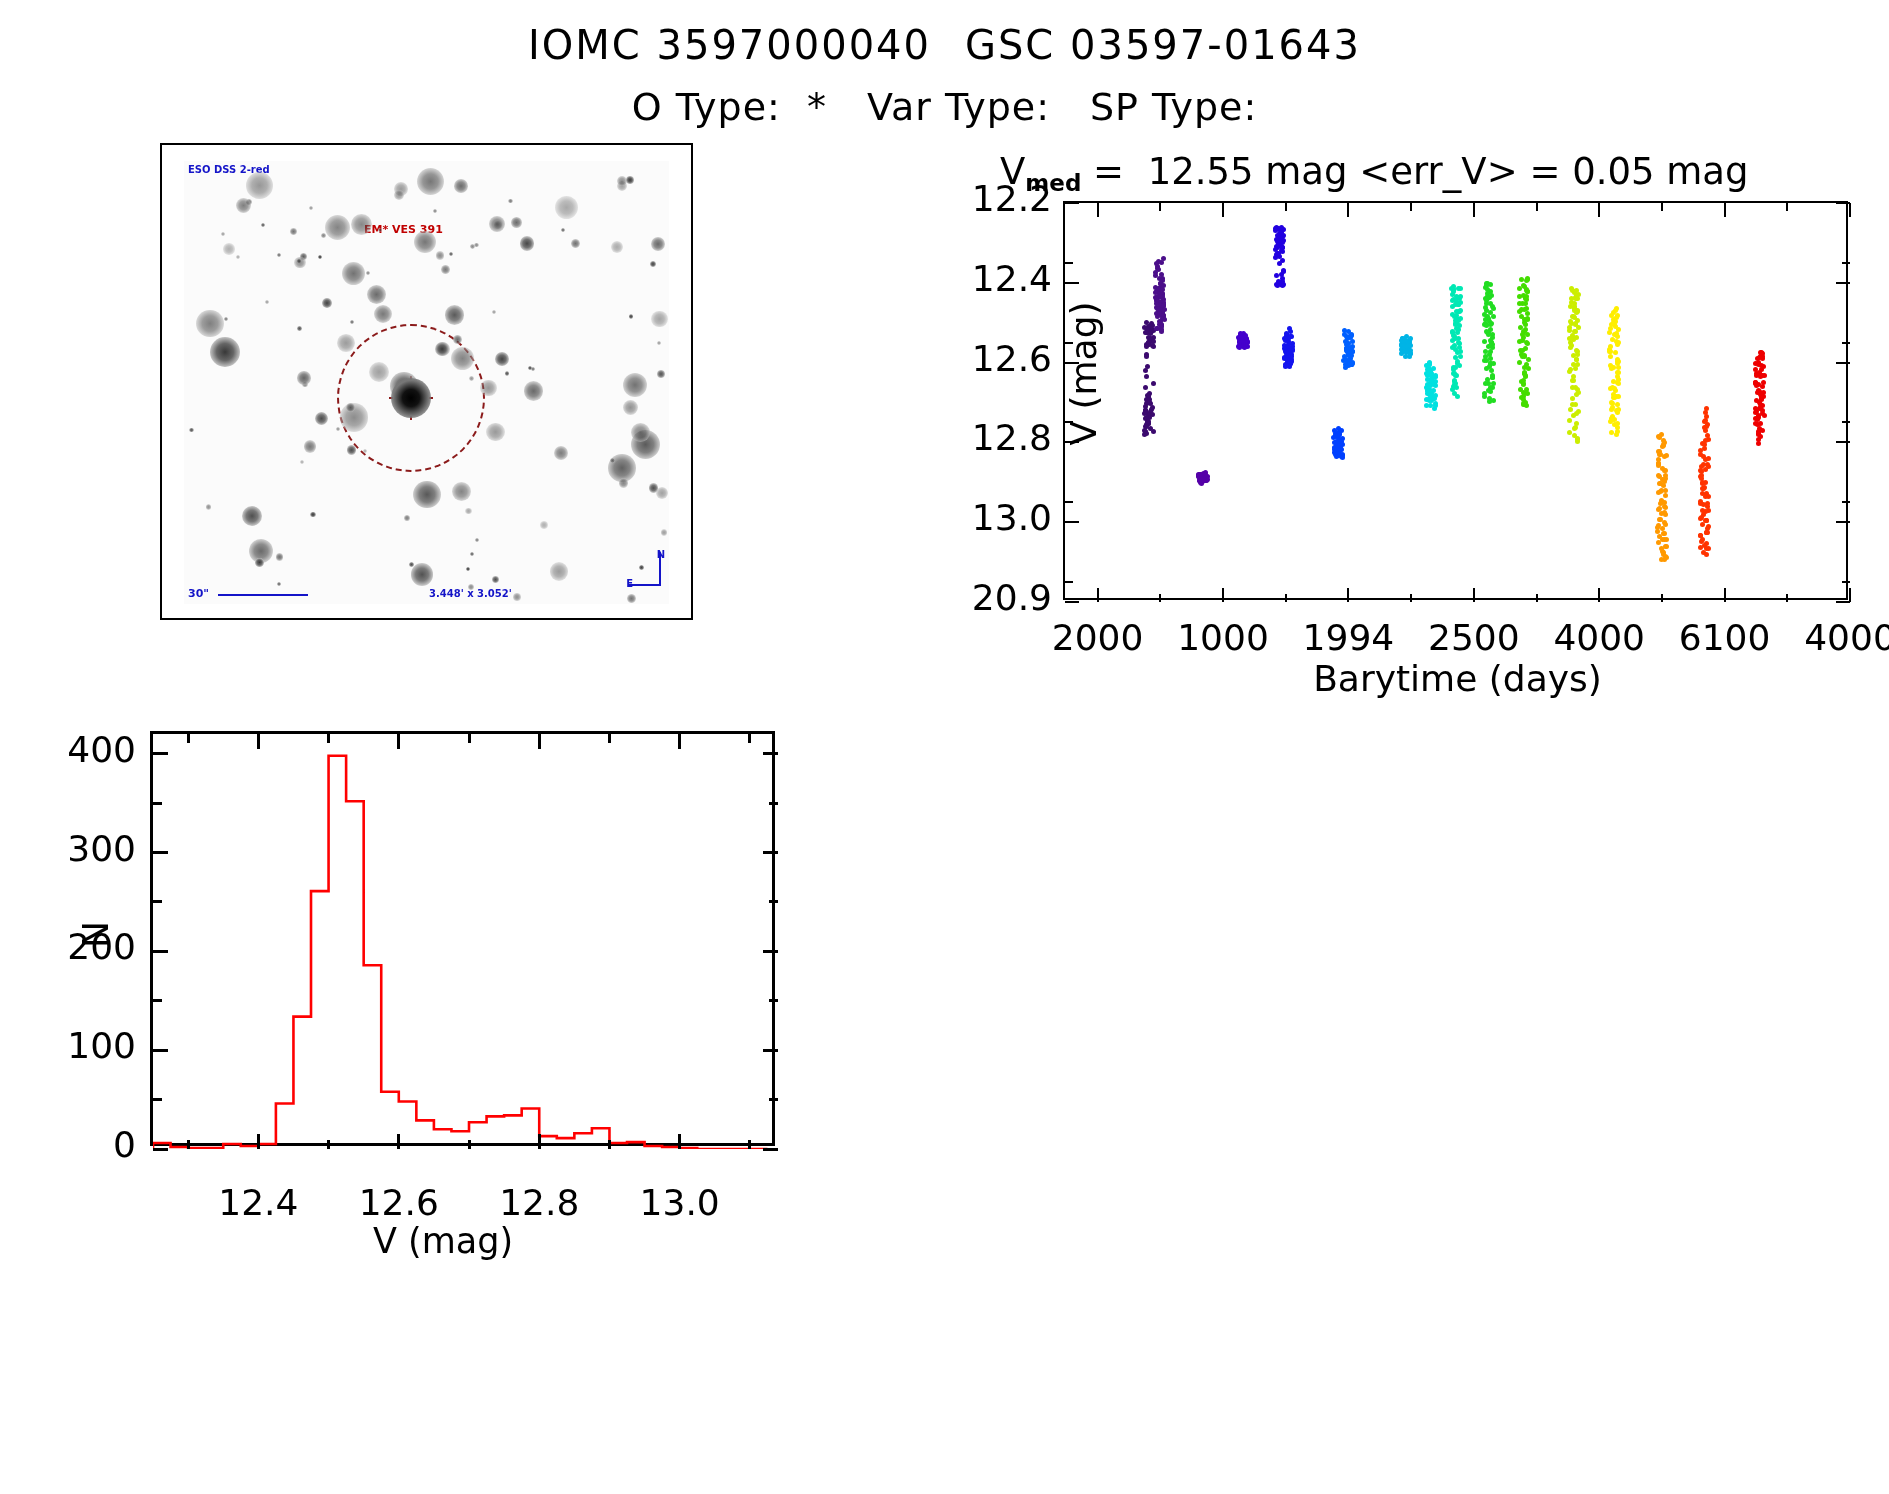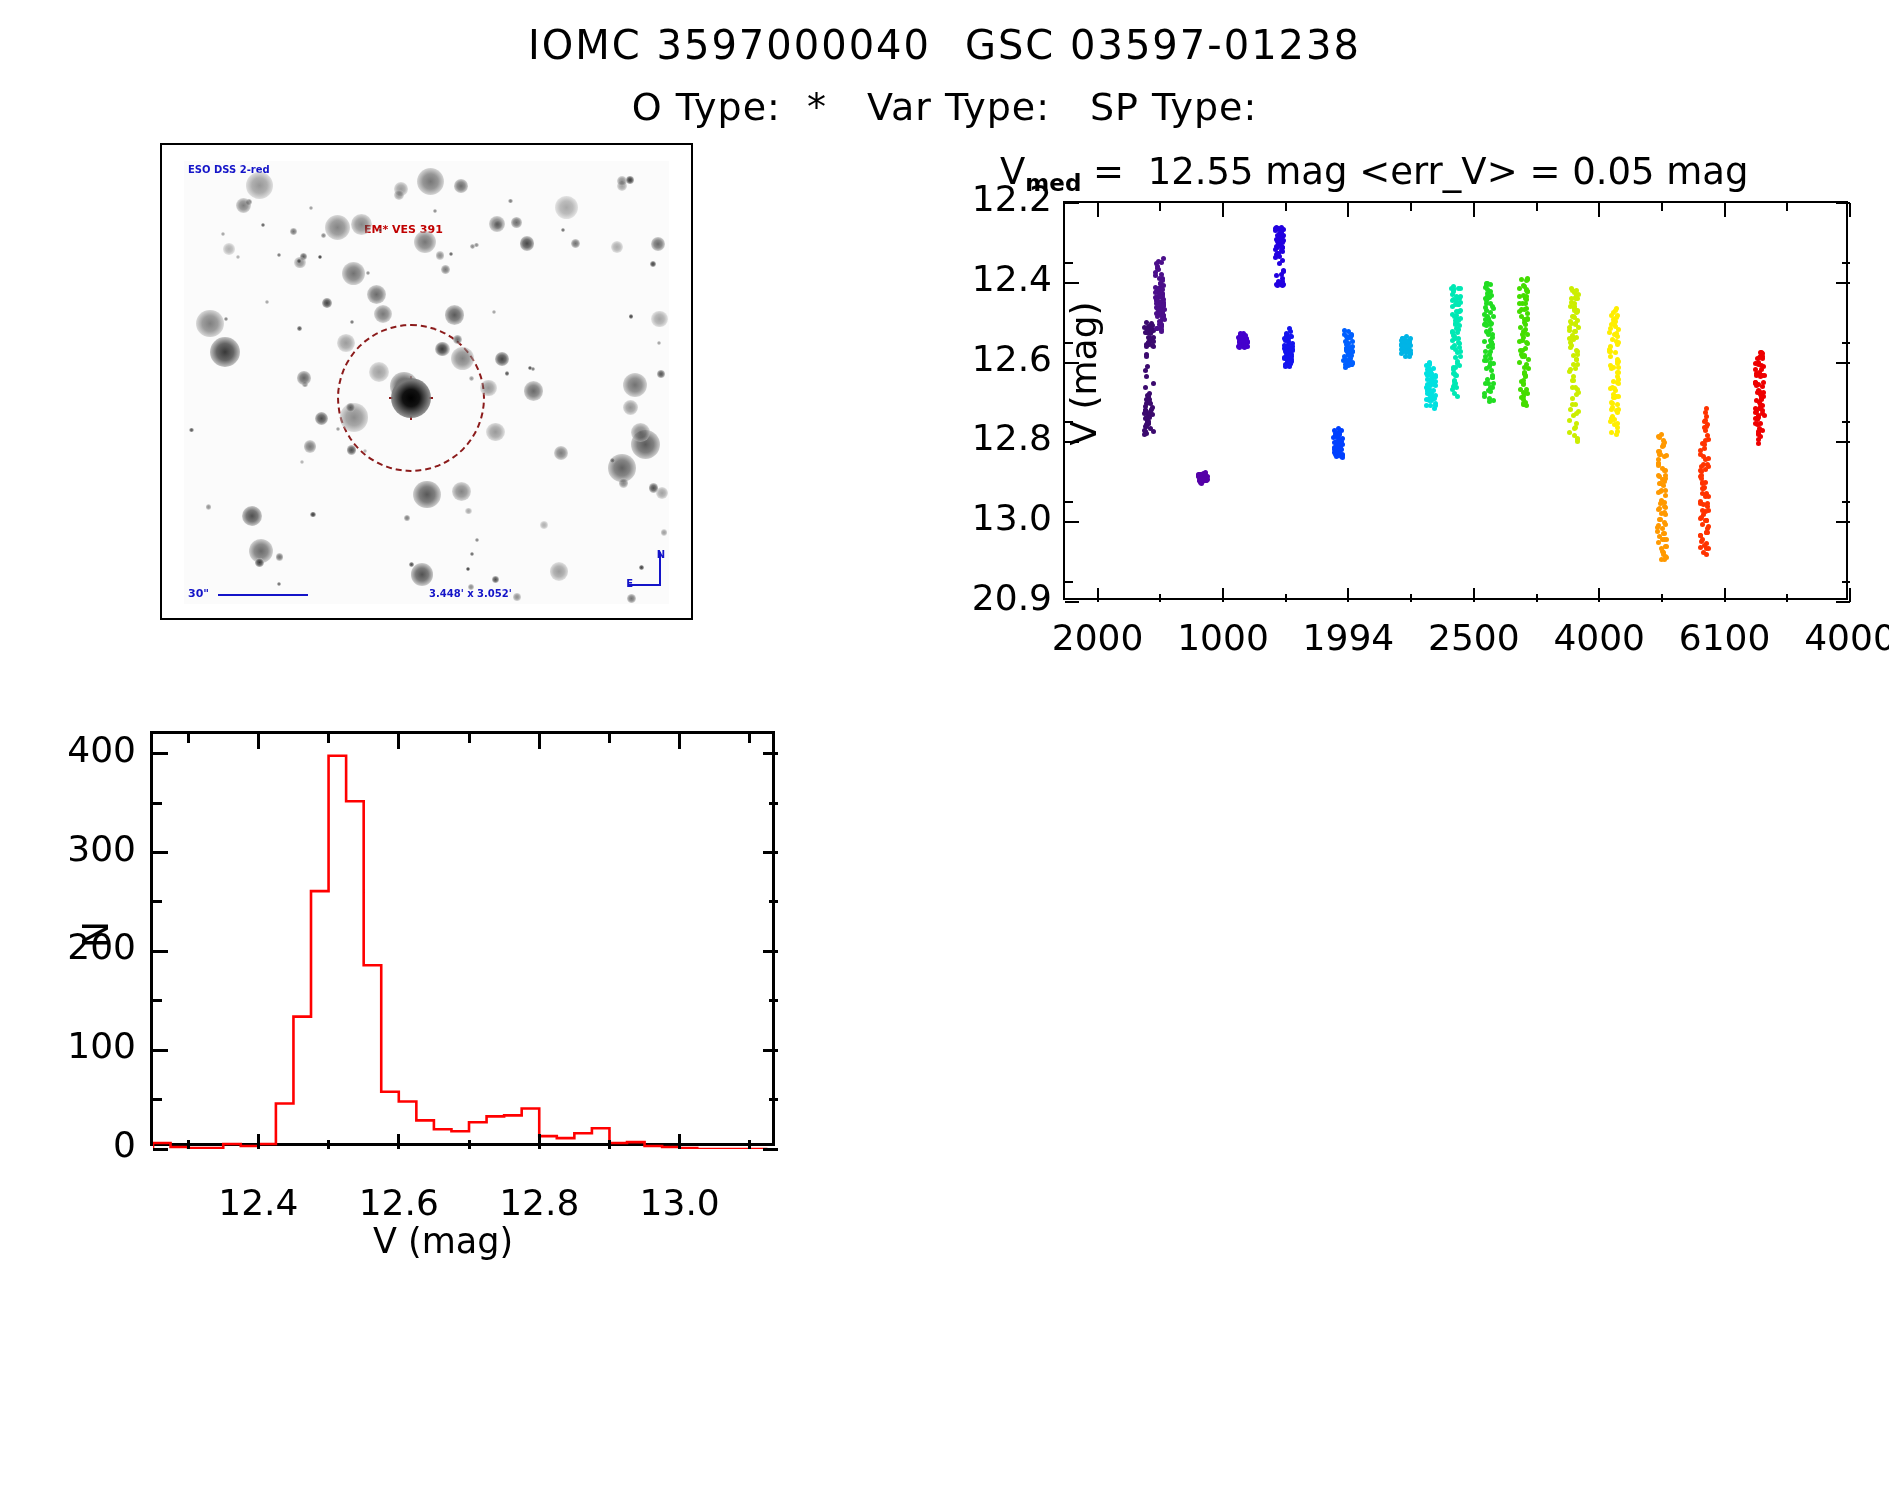--- a/index.html
+++ b/index.html
@@ -64,21 +64,21 @@
   #hist-ylabel{position:absolute;left:-118px;top:180px;width:120px;text-align:center;
       transform:rotate(-90deg);font-size:36px;}
   #hist-xlabel{position:absolute;left:80px;top:487px;width:420px;text-align:center;font-size:35px;}
   .hytick-lbl{position:absolute;right:636px;font-size:36px;text-align:right;width:160px;}
   .hxtick-lbl{position:absolute;top:448px;font-size:36px;text-align:center;width:160px;}
   #hist-svg{position:absolute;left:0;top:0;}
 </style>
 </head>
 <body>
 
-<div class="txt" id="title-line1"><span>IOMC 3597000040</span><span class="gap"></span><span>GSC 03597-01238</span></div>
+<div class="txt" id="title-line1"><span>IOMC 3597000040</span><span class="gap"></span><span>GSC 03597-01643</span></div>
 
 <div class="txt" id="title-line2"><span>O Type:</span><span class="gap"></span><span>*</span><span class="gap2"></span><span>Var Type:</span><span class="gap2"></span><span>SP Type:</span></div>
 
 <div id="finder-wrap">
   <div id="finder-frame"></div>
   <div id="finder-img">
     <div id="dss-tag">ESO DSS 2-red</div>
     <div id="target-label">EM* VES 391</div>
     <div id="finder-circle"></div>
     <div id="target-cross"></div>
@@ -212,20 +212,21 @@
       <div class="star" style="width: 9.05873px; height: 9.05873px; left: 269.168px; top: 173.666px; opacity: 0.66;"></div>
       <div class="star" style="width: 4.00003px; height: 4.00003px; left: 51.7383px; top: 93.6315px; opacity: 0.37;"></div>
       <div class="star" style="width: 40px; height: 40px; left: 207px; top: 217px; background: radial-gradient(circle, rgb(0, 0, 0) 0%, rgb(17, 17, 17) 30%, rgb(119, 119, 119) 62%, rgba(255, 255, 255, 0) 100%);"></div>
     </div>
 </div>
 
 <div class="txt" id="lc-head"><span>V</span><sub>med</sub><span> =  12.55 mag &lt;err_V&gt; = 0.05 mag</span></div>
 
 <div id="lc-panel">
   <div class="txt" id="lc-ylabel">V (mag)</div>
+  <div class="txt" id="lc-xlabel">Barytime (days)</div>
 <div class="tick" style="left: 0px; top: -1px; width: 14px; height: 2px;"></div>
     <div class="tick" style="left: 771px; top: -1px; width: 14px; height: 2px;"></div>
     <div class="txt ytick-lbl" style="top: -25px;">12.2</div>
     <div class="tick" style="left: 0px; top: 78.8px; width: 14px; height: 2px;"></div>
     <div class="tick" style="left: 771px; top: 78.8px; width: 14px; height: 2px;"></div>
     <div class="txt ytick-lbl" style="top: 54.8px;">12.4</div>
     <div class="tick" style="left: 0px; top: 58.85px; width: 8px; height: 2px;"></div>
     <div class="tick" style="left: 777px; top: 58.85px; width: 8px; height: 2px;"></div>
     <div class="tick" style="left: 0px; top: 158.6px; width: 14px; height: 2px;"></div>
     <div class="tick" style="left: 771px; top: 158.6px; width: 14px; height: 2px;"></div>

